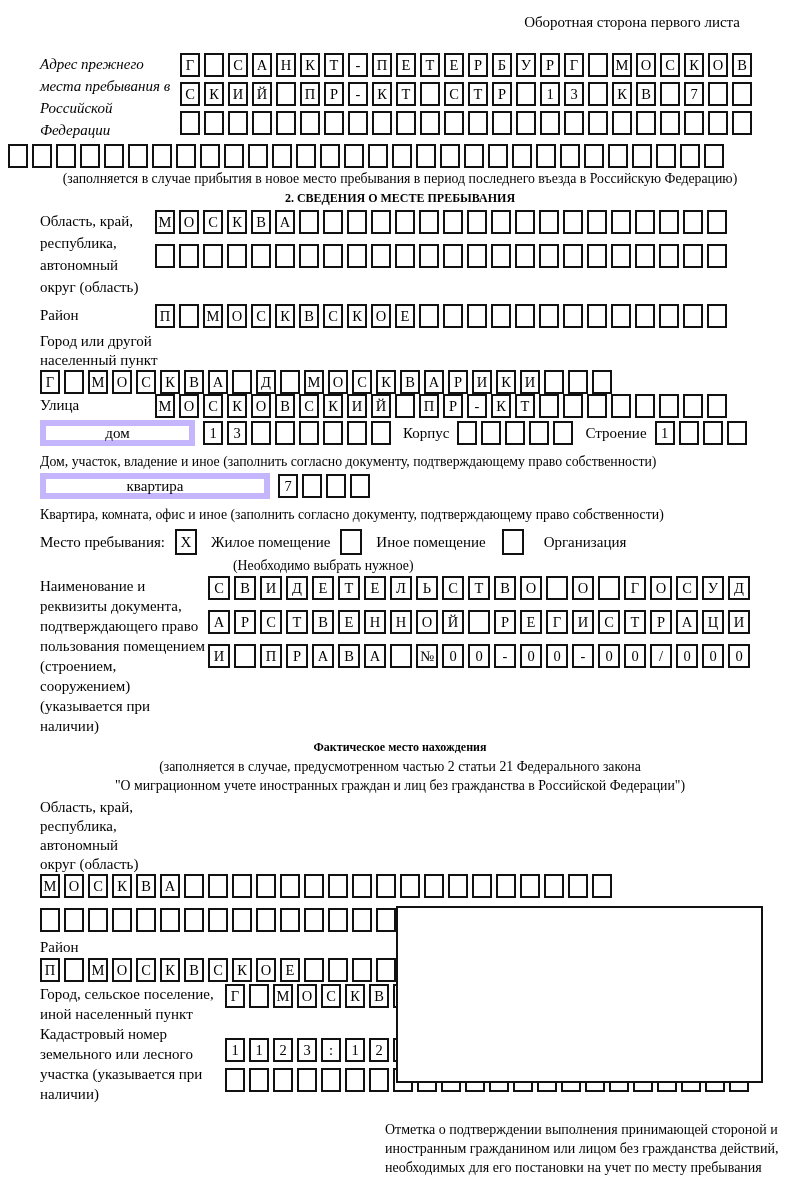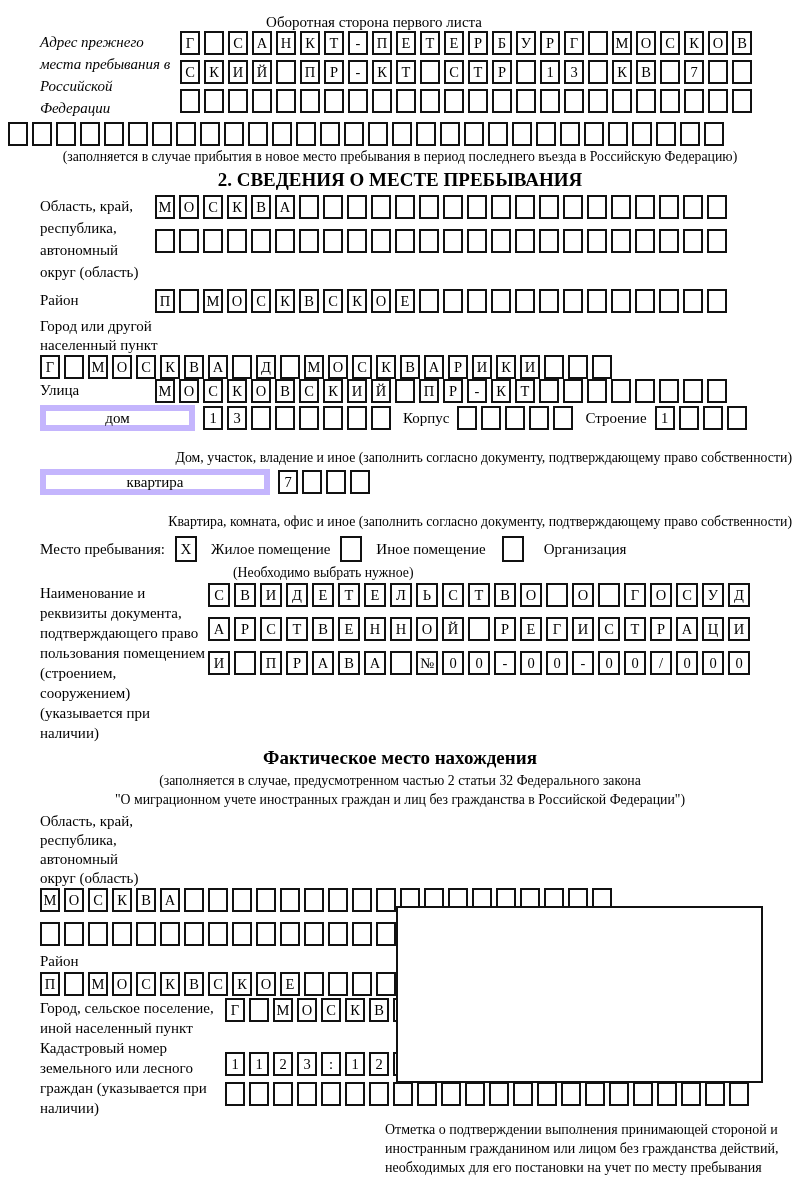--- a/index.html
+++ b/index.html
@@ -9,21 +9,21 @@
     font-family: "Liberation Serif", "DejaVu Serif", serif;
     color: #000;
   }
   .sheet {
     position: relative;
     width: 800px; height: 1180px;
     padding: 14px 8px 0 8px;
     overflow: hidden;
     background: #fff;
   }
-  .title-right { text-align: center; padding-right: 52px; font-size: 15px; }
+  .title-right { text-align: right; padding-right: 52px; font-size: 15px; margin-bottom: 22px; }
 
   .frow { display: flex; align-items: flex-start; margin-left: 32px; }
   .flabel { font-size: 15px; line-height: 22px; flex-shrink: 0; }
   .flabel.lh19 { line-height: 19px; }
   .flabel.lh20 { line-height: 20px; }
   .cells-col { display: flex; flex-direction: column; }
   .cellrow { display: flex; flex-wrap: nowrap; }
   .cellrow.gap5  { margin-bottom: 5px; }
   .cellrow.gap10 { margin-bottom: 10px; }
   .cellrow.gap6  { margin-bottom: 6px; }
@@ -31,22 +31,22 @@
     width: 20px; height: 24px;
     border: 2px solid #111;
     margin-right: 4px;
     display: flex; align-items: center; justify-content: center;
     font-size: 14.5px; flex-shrink: 0;
   }
   .lg .cell { width: 22px; }
   .fullrow { margin-left: 0; margin-top: 3px; }
 
   .note-center { text-align: center; font-size: 13.8px; margin-top: 3px; }
-  .note-left { margin-left: 32px; font-size: 13.8px; margin-top: 19px; text-align: right; }
-  .sec-title { text-align: center; font-weight: bold; font-size: 19px; margin-top: 4px; margin-bottom: 4px; }
+  .note-left { margin-left: 32px; font-size: 13.8px; margin-top: 8px; }
+  .sec-title { text-align: center; font-weight: bold; font-size: 12px; margin-top: 4px; margin-bottom: 4px; }
 
   .namebox {
     border: 6px solid #c4b5fd; height: 26px;
     display: flex; align-items: center; justify-content: center;
     font-size: 15px; flex-shrink: 0;
   }
   .namebox.dom { width: 155px; }
   .namebox.kv  { width: 230px; }
   .inline-label { font-size: 15px; line-height: 26px; padding: 0 8px; white-space: nowrap; }
   .house-row { display: flex; align-items: flex-start; margin-left: 32px; margin-top: 2px; }
@@ -470,21 +470,21 @@
           <div class="cell">0</div>
           <div class="cell">/</div>
           <div class="cell">0</div>
           <div class="cell">0</div>
           <div class="cell">0</div>
         </div>
     </div>
   </div>
 
   <div class="sec-title mt4">Фактическое место нахождения</div>
-  <div class="note-center">(заполняется в случае, предусмотренном частью 2 статьи 32 Федерального закона</div>
+  <div class="note-center">(заполняется в случае, предусмотренном частью 2 статьи 21 Федерального закона</div>
   <div class="note-center">"О миграционном учете иностранных граждан и лиц без гражданства в Российской Федерации")</div>
 
   <div class="frow mt4">
     <div class="flabel lh19" style="width:115px;">Область, край, республика, автономный округ (область)</div>
     <div class="cells-col">
       <div class="cellrow gap10">
           <div class="cell">М</div>
           <div class="cell">О</div>
           <div class="cell">С</div>
           <div class="cell">К</div>
@@ -590,21 +590,21 @@
         <div class="cell">А</div>
         <div class="cell">Р</div>
         <div class="cell">И</div>
         <div class="cell">К</div>
         <div class="cell">И</div>
         <div class="cell"></div>
       </div>
   </div>
 
   <div class="frow">
-    <div class="flabel lh20" style="width:185px;">Кадастровый номер земельного или лесного граждан (указывается при наличии)</div>
+    <div class="flabel lh20" style="width:185px;">Кадастровый номер земельного или лесного участка (указывается при наличии)</div>
     <div class="cells-col cad-cells">
       <div class="cellrow gap6">
           <div class="cell">1</div>
           <div class="cell">1</div>
           <div class="cell">2</div>
           <div class="cell">3</div>
           <div class="cell">:</div>
           <div class="cell">1</div>
           <div class="cell">2</div>
           <div class="cell">2</div>

